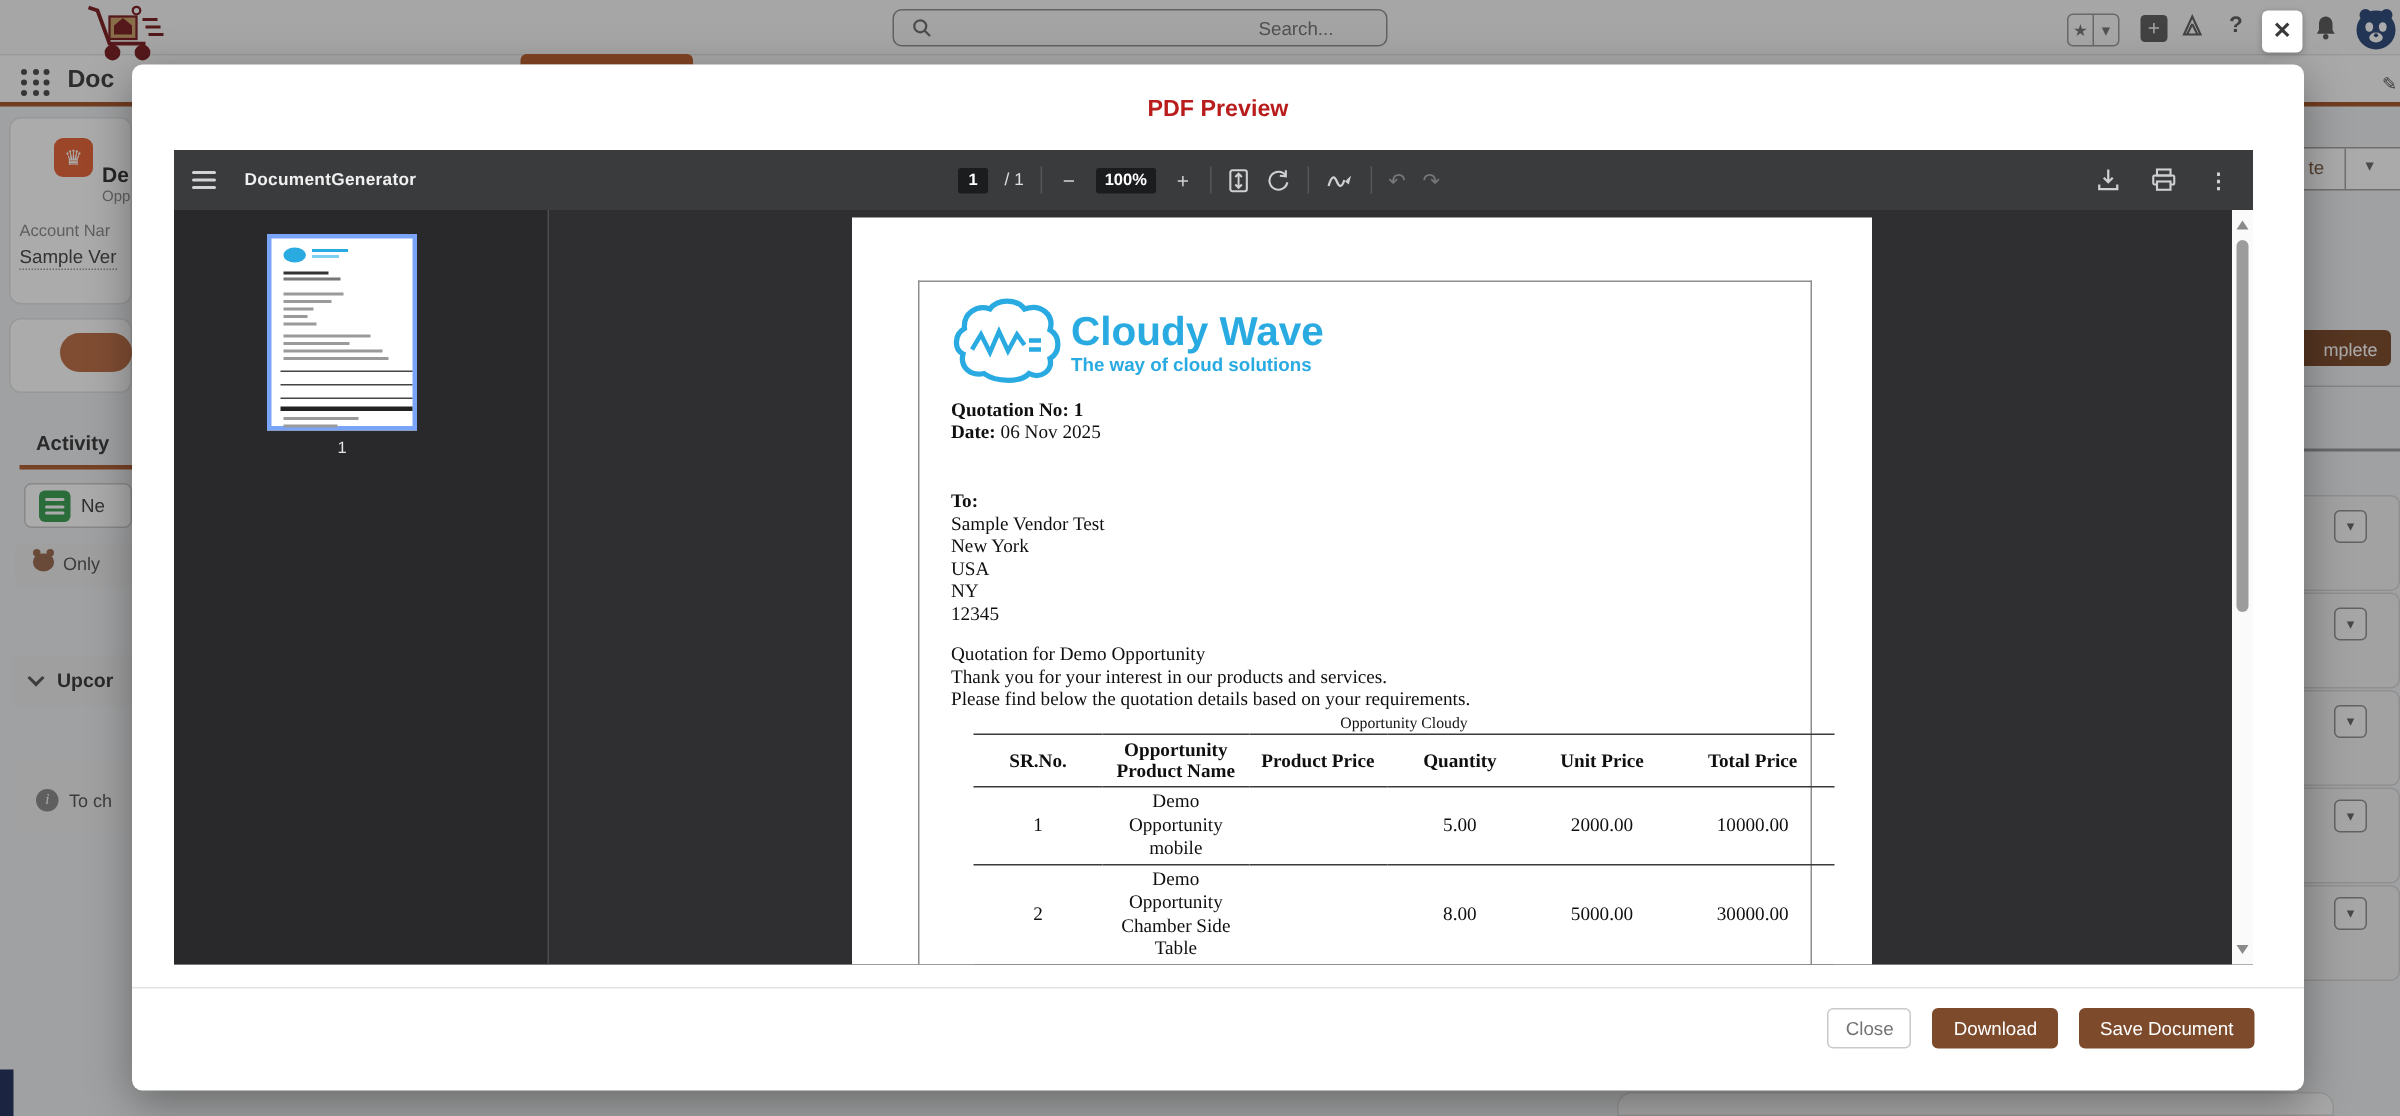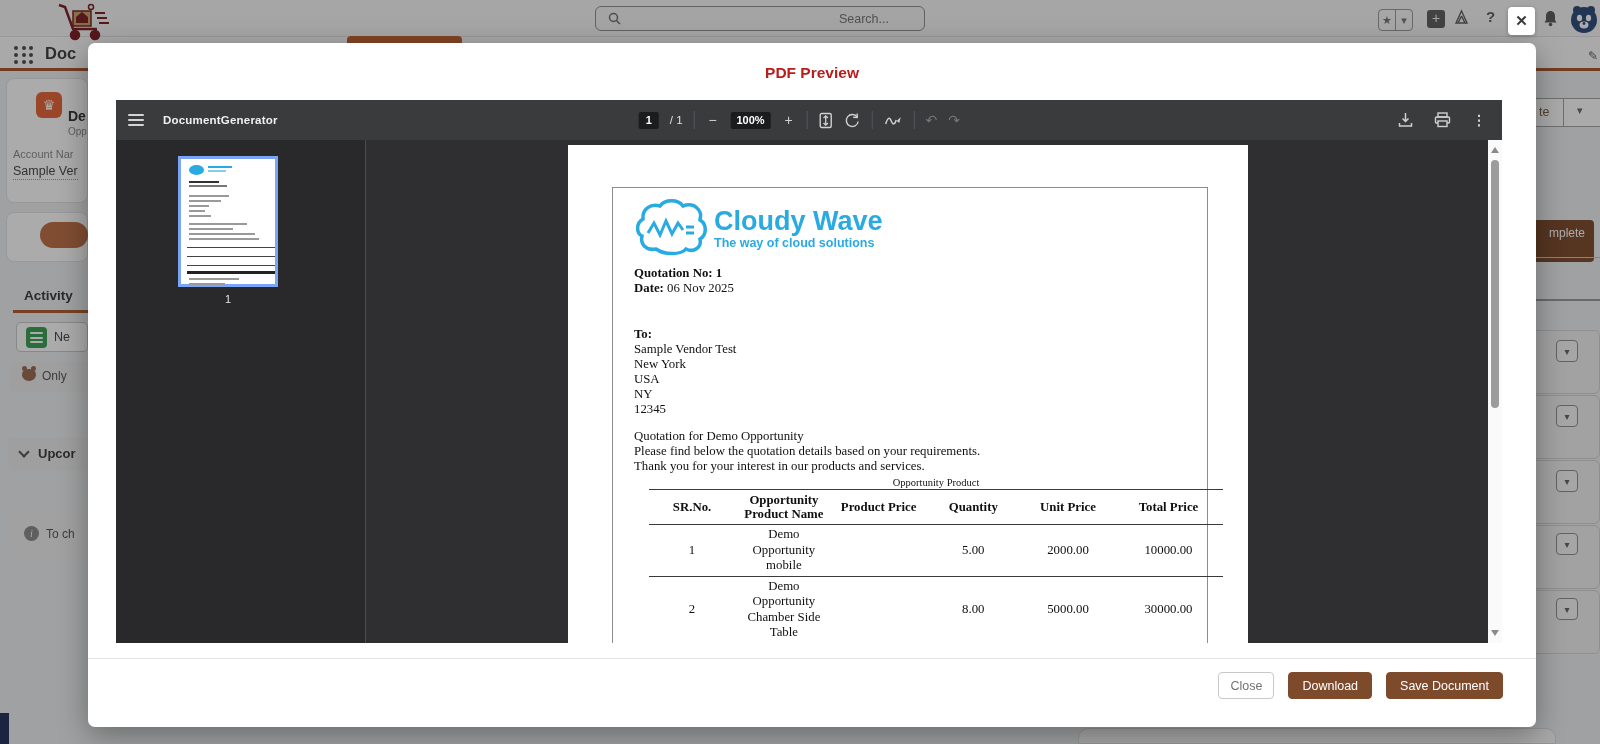--- a/index.html
+++ b/index.html
@@ -48,21 +48,21 @@
   .upc-label { position:absolute; left:38px; top:446px; font-size:13px; font-weight:bold; color:#3a3a3a; white-space:nowrap; }
   .info-row { position:absolute; left:8px; top:508px; width:80px; height:48px; background:#f0f0f0; border-radius:8px; }
   .info-ic { position:absolute; left:24px; top:526px; width:15px; height:15px; border-radius:50%; background:#8a8a8a; color:#fff; font-size:10px; font-style:italic; font-family:"Liberation Serif",serif; text-align:center; line-height:15px; }
   .info-label { position:absolute; left:46px; top:527px; font-size:12px; color:#555; white-space:nowrap; }
 
   .quote-split { position:absolute; left:1522px; top:98px; width:90px; height:29px; border:1px solid #a3a3a3; border-radius:4px; background:#fdfdfd; }
   .quote-split .txt { position:absolute; left:16px; top:6px; font-size:12.5px; color:#7a5c44; }
   .quote-split .div { position:absolute; left:40px; top:0; width:1px; height:27px; background:#a3a3a3; }
   .quote-split .car { position:absolute; left:54px; top:5px; font-size:11px; color:#6a6a6a; }
   .pencil-ic { position:absolute; left:1588px; top:49px; font-size:12px; color:#555; }
-  .complete-btn { position:absolute; left:1516px; top:220px; width:78px; height:42px; background:#7d4b2c; border-radius:4px; color:#fff; font-size:12px; line-height:26px; text-align:right; padding-right:9px; }
+  .complete-btn { position:absolute; left:1516px; top:220px; width:78px; height:24px; background:#7d4b2c; border-radius:4px; color:#fff; font-size:12px; line-height:26px; text-align:right; padding-right:9px; }
   .rp-line1 { position:absolute; left:1536px; top:257px; width:64px; height:1px; background:#c7c7c7; }
   .rp-line2 { position:absolute; left:1536px; top:299px; width:64px; height:2px; background:#9a9a9a; }
   .rp-card { position:absolute; left:1510px; width:90px; background:#f2f2f2; border:1px solid #d4d4d4; border-radius:6px; }
   .dd-btn { position:absolute; left:1556px; width:22px; height:22px; border:1px solid #909090; border-radius:4px; background:#f7f7f7; color:#666; font-size:10px; text-align:center; line-height:21px; }
   .navy-sq { position:absolute; left:0; top:713px; width:9px; height:31px; background:#23315c; }
   .br-card { position:absolute; left:1078px; top:728px; width:478px; height:16px; background:#fbfbfb; border:1px solid #ddd; border-radius:10px 10px 0 0; }
 
   
   .cart-logo { position:absolute; left:45px; top:1px; }
 
@@ -374,23 +374,23 @@
             <div class="docline"><b>Date:</b> <span>06 Nov 2025</span></div>
             <div class="sp30"></div>
             <div class="docline"><b>To:</b></div>
             <div class="docline">Sample Vendor Test</div>
             <div class="docline">New York</div>
             <div class="docline">USA</div>
             <div class="docline">NY</div>
             <div class="docline">12345</div>
             <div class="sp12"></div>
             <div class="docline">Quotation for Demo Opportunity</div>
+            <div class="docline">Thank you for your interest in our products and services.</div>
             <div class="docline">Please find below the quotation details based on your requirements.</div>
-            <div class="docline">Thank you for your interest in our products and services.</div>
-            <div class="tbl-caption">Opportunity Product</div>
+            <div class="tbl-caption">Opportunity Cloudy</div>
             <table class="qtable">
               <colgroup>
                 <col style="width:15%">
                   <col style="width:17%">
                   <col style="width:16%">
                   <col style="width:17%">
                   <col style="width:16%">
                   <col style="width:19%">
               </colgroup>
               <thead>

